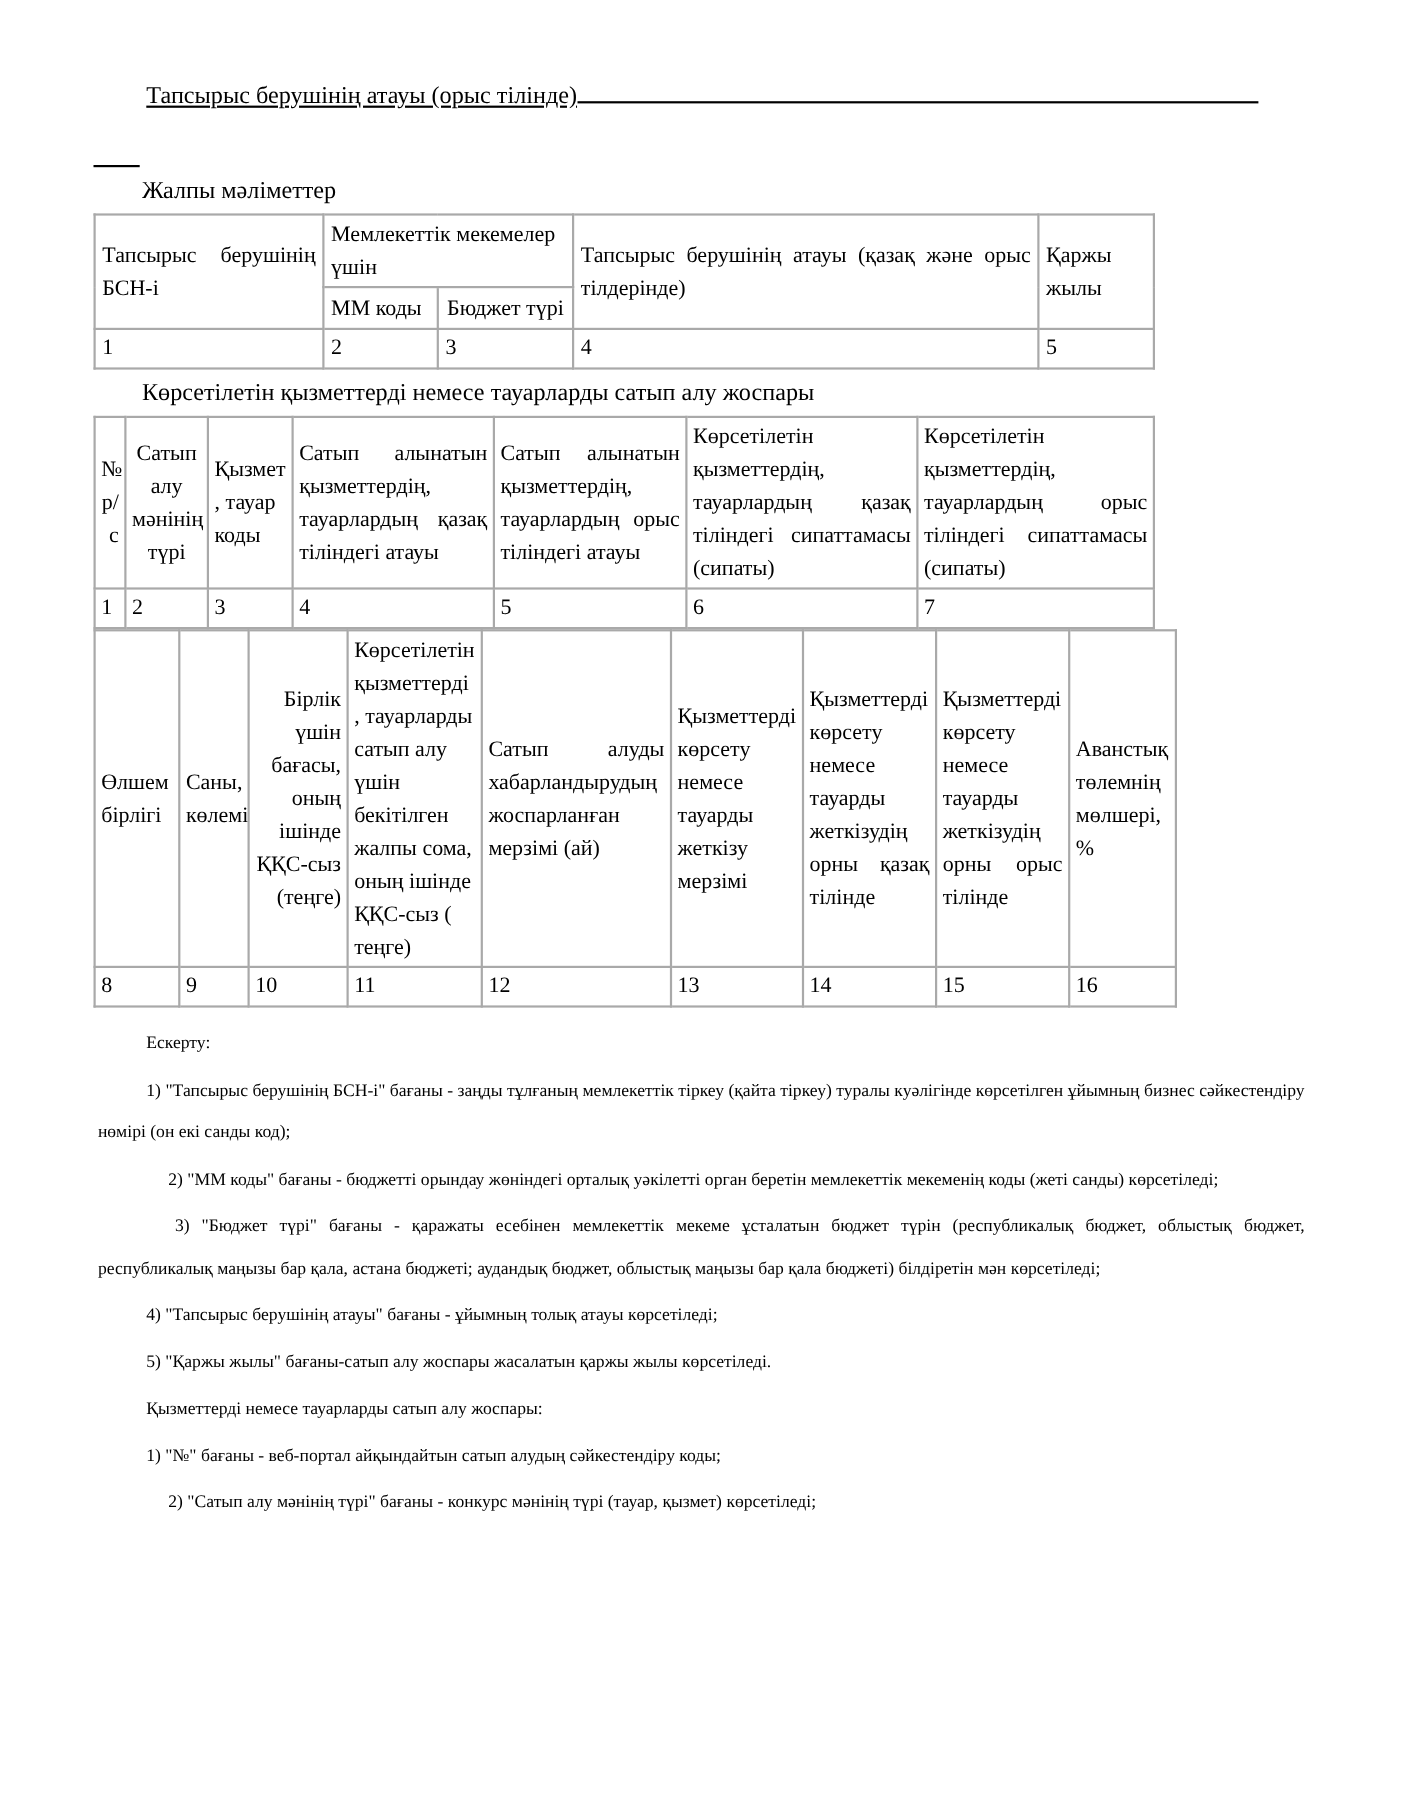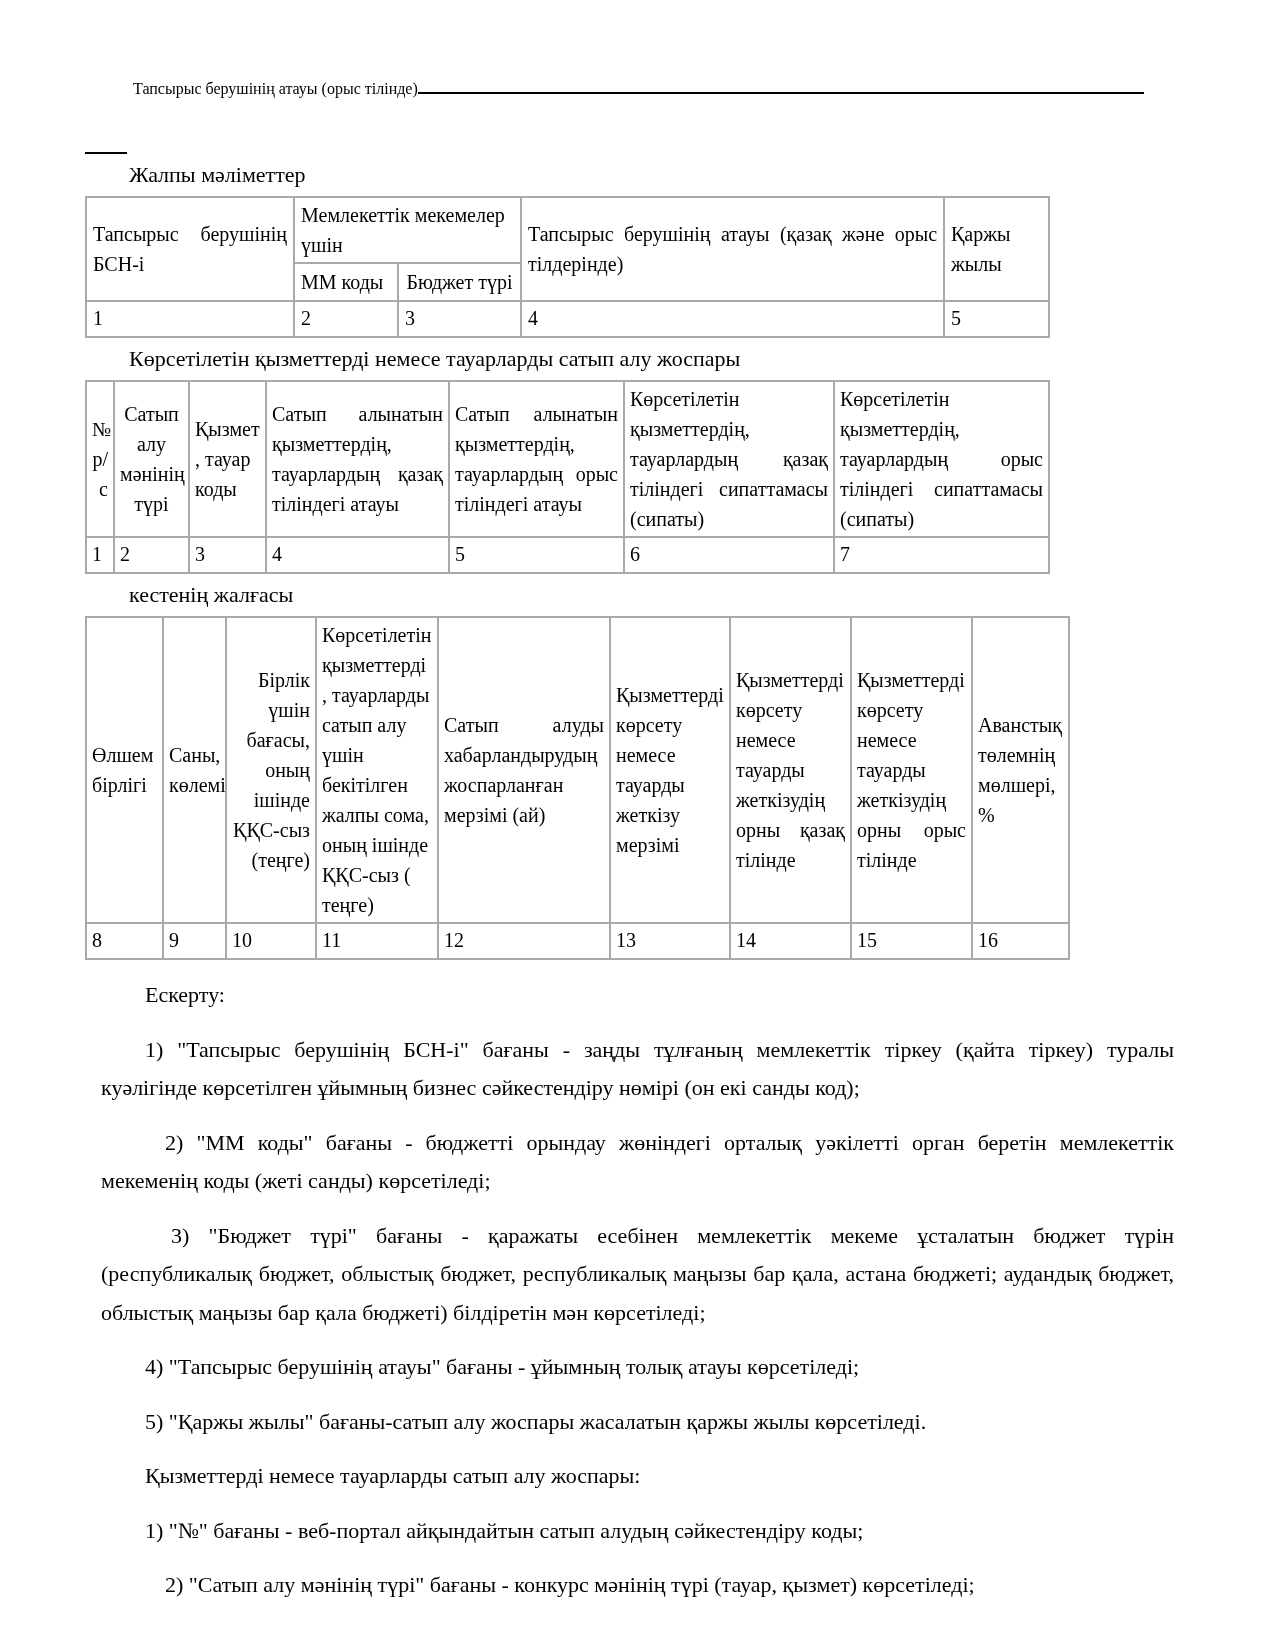--- a/index.html
+++ b/index.html
@@ -11,22 +11,23 @@
   }
   .page {
     position: relative;
     width: 1275px; height: 1650px;
     padding: 68px 85px 0 85px;
     overflow: hidden;
   }
   
   .topline {
     display: flex; align-items: baseline;
-    font-size: 16px; line-height: 34px;
+    font-size: 22px; line-height: 34px;
     white-space: nowrap;
+    text-decoration: underline;
   }
   .topline .lead-indent { display: inline-block; width: 48px; }
   .fill-line {
     flex: 1 1 auto;
     border-bottom: 2px solid #000;
     height: 26px;
     margin-right: 46px;
   }
   .short-line {
     width: 42px; height: 26px;
@@ -61,22 +62,22 @@
     line-height: 28px;
   }
   .t1 { width: 963px; }
   .t2 { width: 963px; }
   .t3 { width: 983px; }
   .t2 td, .t3 td { padding: 2px 5px; }
   .group-cell { text-align: left; }
   
   .notes { margin-top: 14px; width: 1105px; }
   .notes p {
-    margin: 16px;
-    font-size: 22px;
+    margin: 4px;
+    font-size: 16px;
     line-height: 38.5px;
     text-align: justify;
   }
   .ind-a { text-indent: 44px; }
   .ind-b { text-indent: 64px; }
   .ind-c { text-indent: 70px; }
 </style>
 </head>
 <body>
 
@@ -147,21 +148,20 @@
       <td>2</td>
       <td>3</td>
       <td>4</td>
       <td>5</td>
       <td>6</td>
       <td>7</td>
     </tr>
   </tbody>
     </table>
 
-  <div class="heading">кестенің жалғасы</div>
 
   <table class="t3">
     <colgroup>
       <col style="width:77px">
         <col style="width:63px">
         <col style="width:90px">
         <col style="width:122px">
       <col style="width:172px">
         <col style="width:120px">
         <col style="width:121px">

